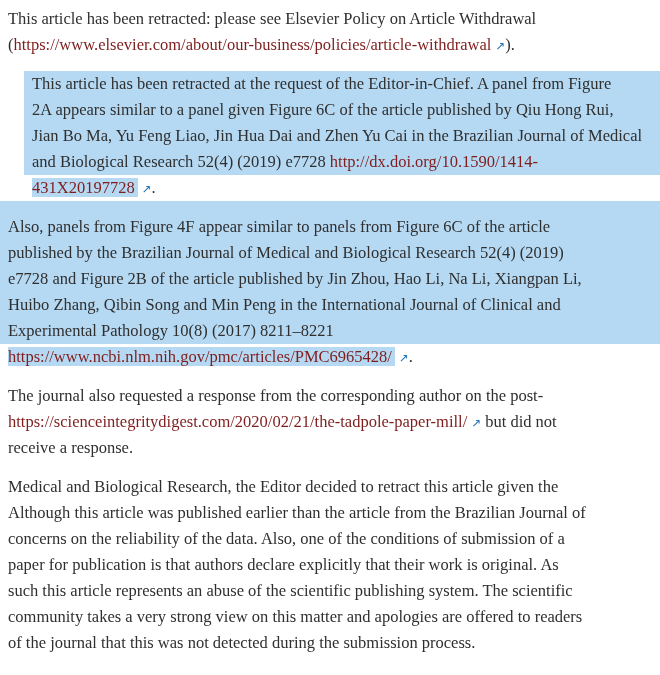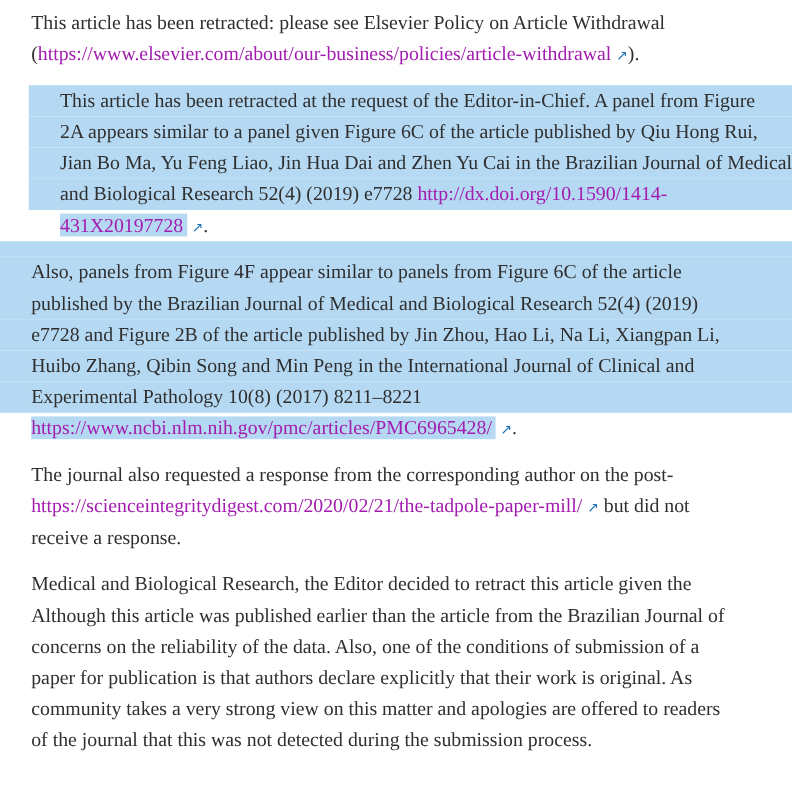--- a/index.html
+++ b/index.html
@@ -17,28 +17,28 @@
     font-size: 16.5px;
     line-height: 26px;
     color: #2f2f2f;
   }
   .para { margin: 0 0 13px 0; }
   .para-sel { margin-bottom: 0; margin-left: 24px; }
   .sel-gap { height: 13px; background: #b6d9f3; }
   .line {
     height: 26px;
     line-height: 26px;
-    padding-left: 26px;
+    padding-left: 8px;
     padding-right: 6px;
     white-space: nowrap;
   }
   .line.hl { background: #b6d9f3; }
   .hl-inline { background: #b6d9f3; padding-right: 3px; }
   a.link {
-    color: #a21caf;
+    color: #7f1d1d;
     text-decoration: none;
     cursor: pointer;
   }
   .ext {
     color: #1e71b4;
     font-family: "DejaVu Sans", sans-serif;
     font-size: 11.5px;
     cursor: pointer;
   }
 </style>
@@ -75,17 +75,18 @@
     <div class="line"><span>The journal also requested a response from the corresponding author on the post-</span></div>
     <div class="line"><a class="link"><span>https://scienceintegritydigest.com/2020/02/21/the-tadpole-paper-mill/</span></a> <span class="ext">↗</span> <span>but did not</span></div>
     <div class="line"><span>receive a response.</span></div>
   </div>
 
   <div class="para">
     <div class="line"><span>Medical and Biological Research, the Editor decided to retract this article given the</span></div>
     <div class="line"><span>Although this article was published earlier than the article from the Brazilian Journal of</span></div>
     <div class="line"><span>concerns on the reliability of the data. Also, one of the conditions of submission of a</span></div>
     <div class="line"><span>paper for publication is that authors declare explicitly that their work is original. As</span></div>
+    <div class="line"><span>such this article represents an abuse of the scientific publishing system. The scientific</span></div>
     <div class="line"><span>community takes a very strong view on this matter and apologies are offered to readers</span></div>
     <div class="line"><span>of the journal that this was not detected during the submission process.</span></div>
   </div>
 
 </main>
 
 </body></html>

